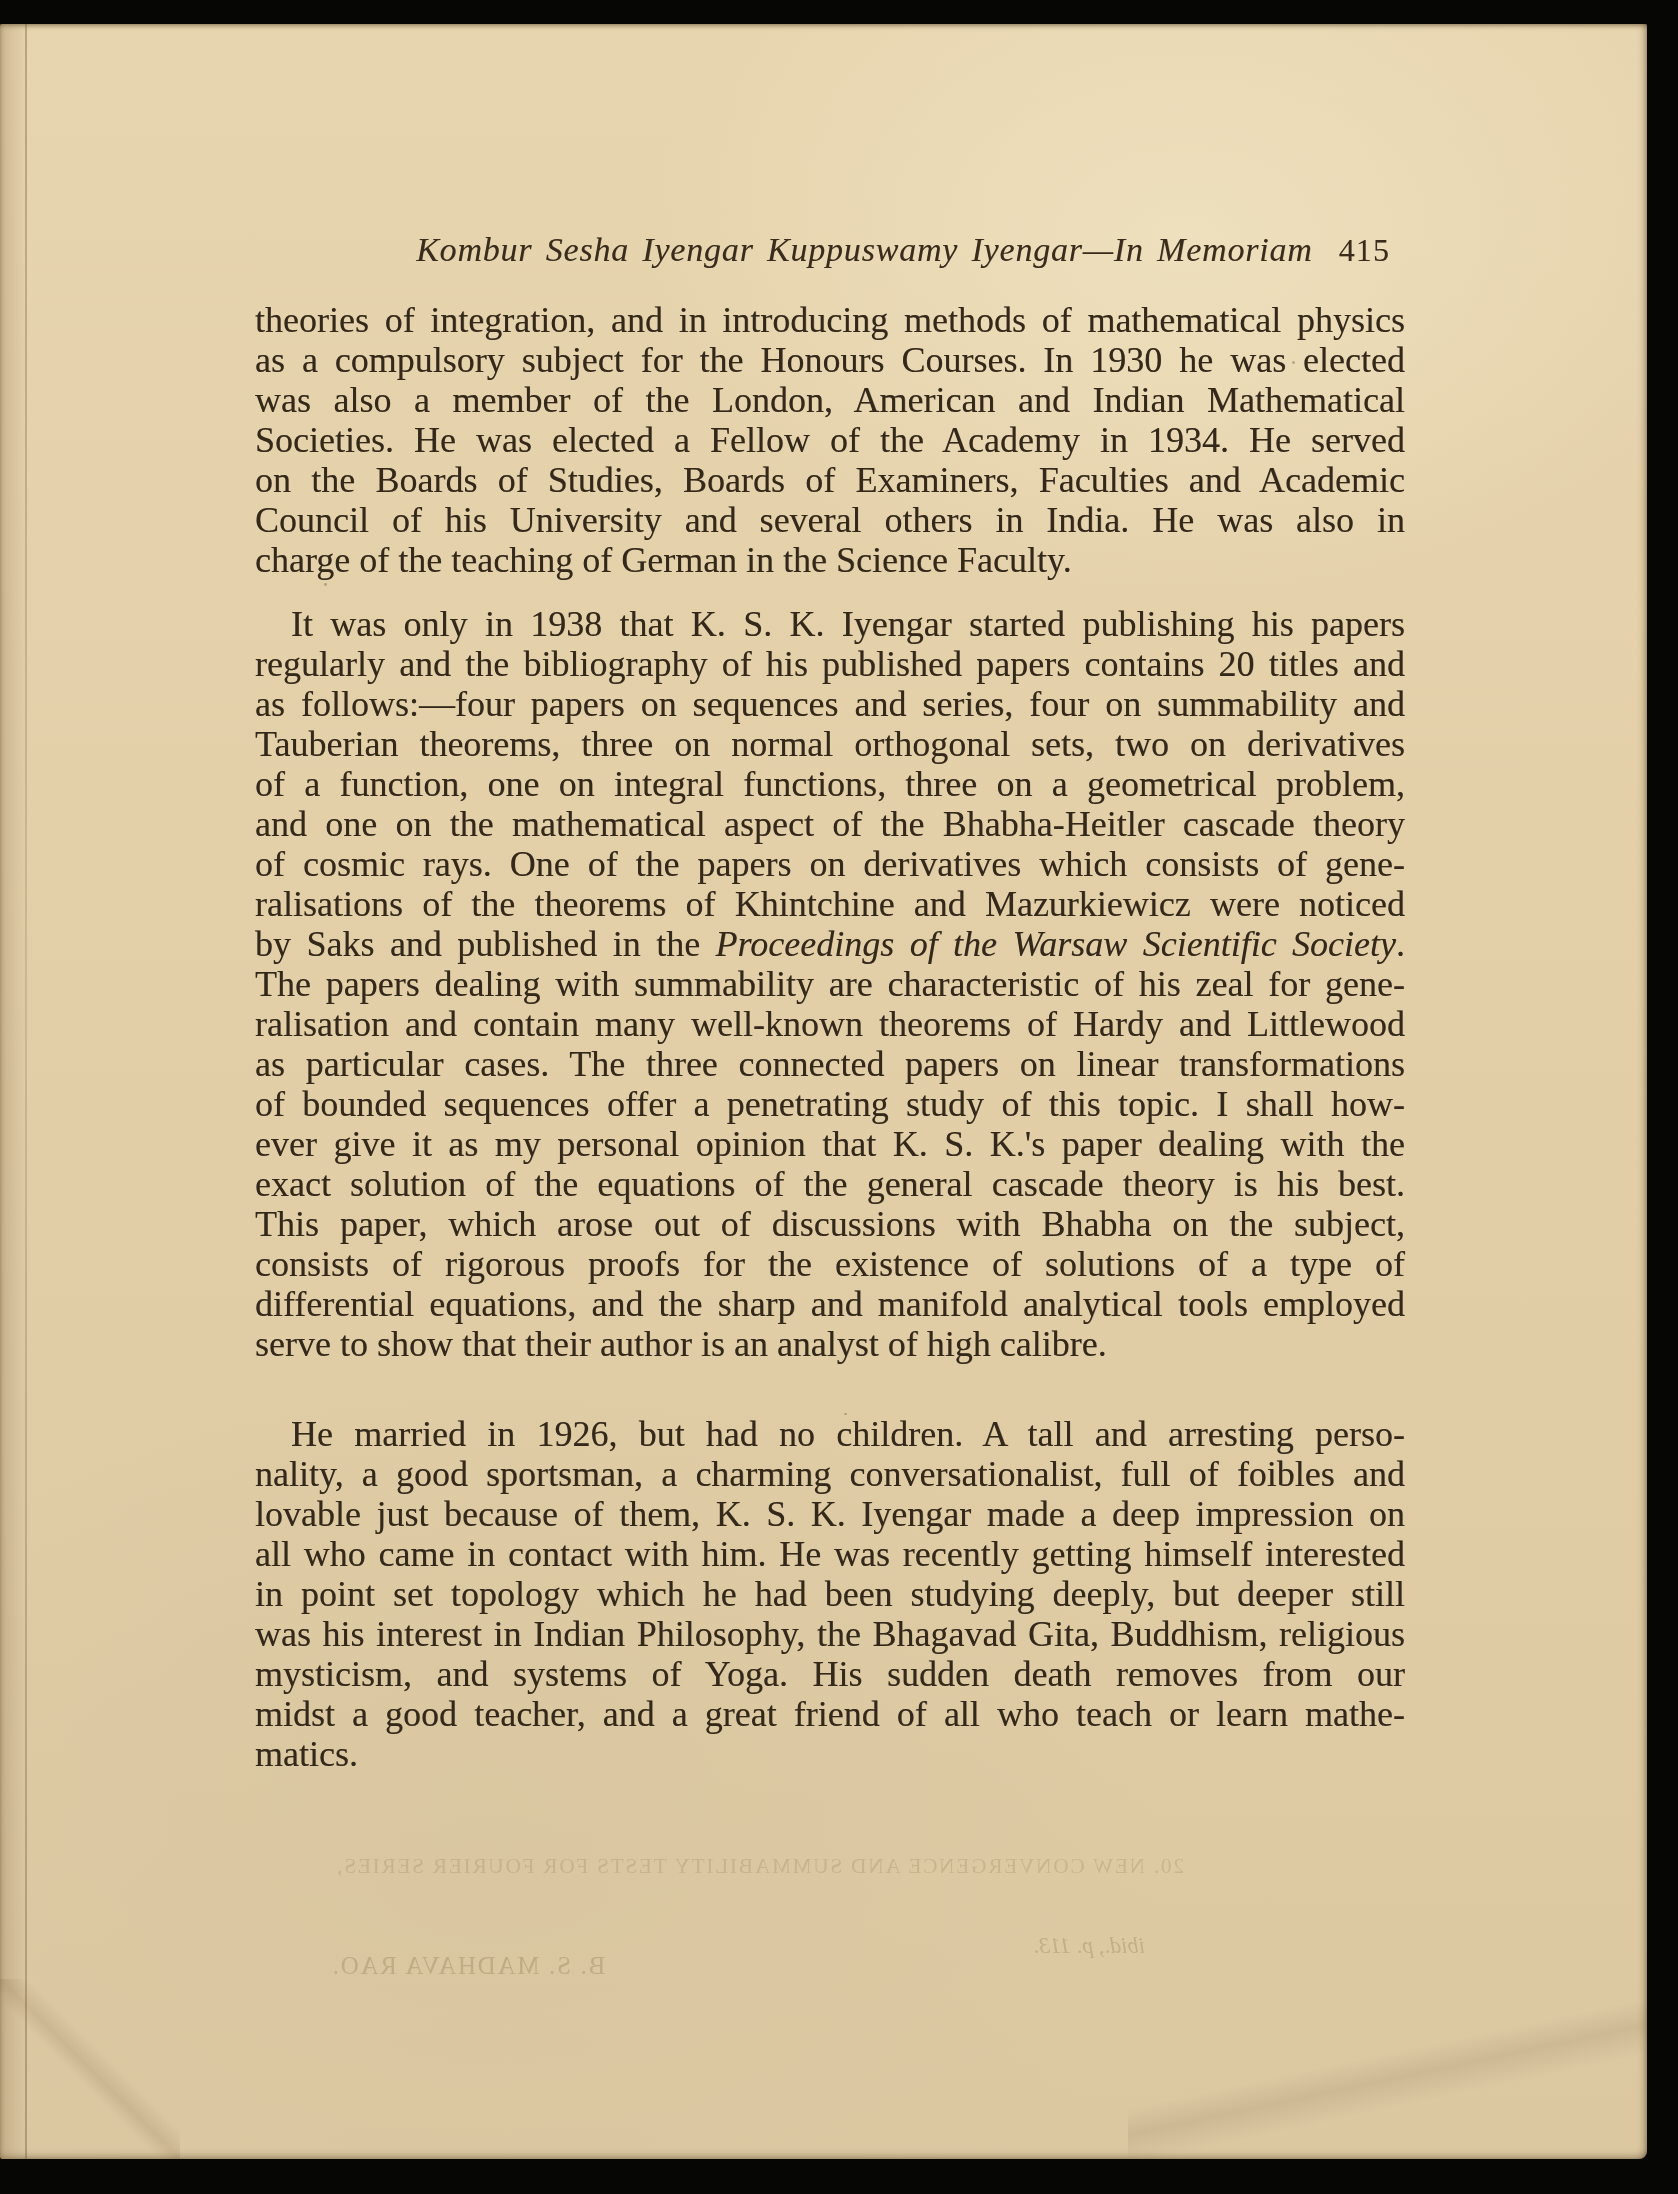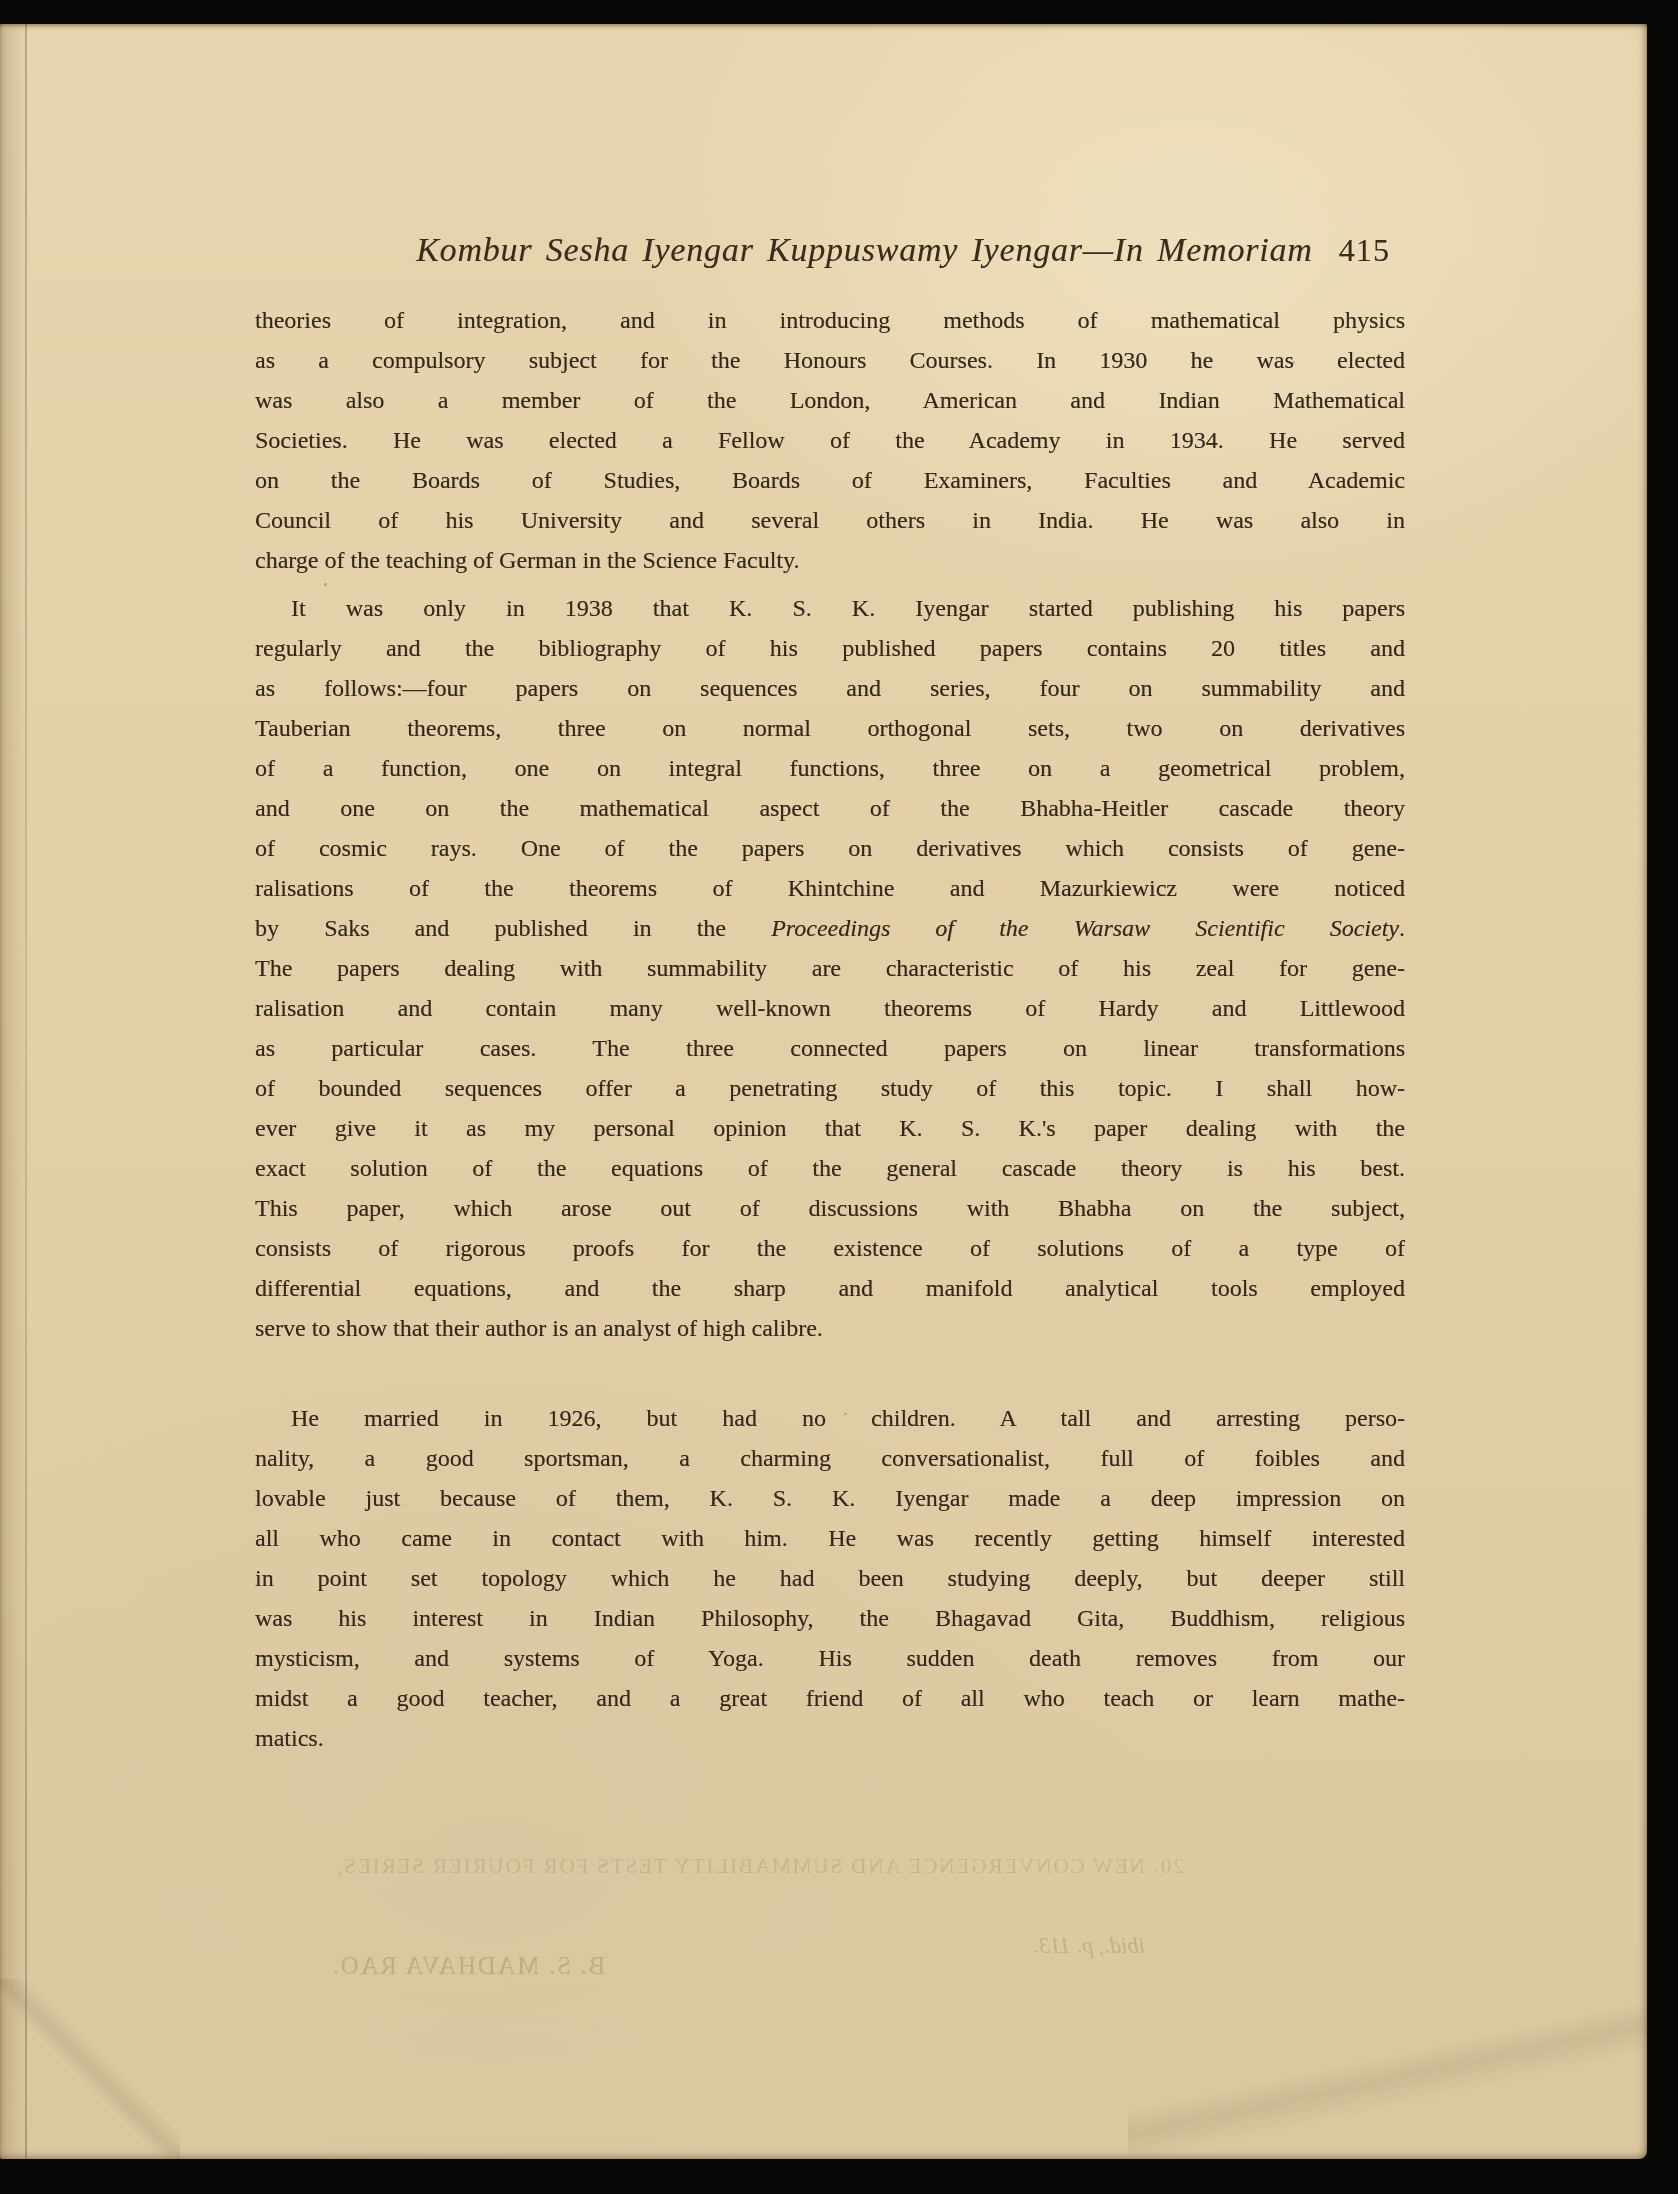--- a/index.html
+++ b/index.html
@@ -43,25 +43,25 @@
     color:#392c1c; white-space:nowrap;
   }
   .htitle {
     font-style:italic; font-size:34px; letter-spacing:0.8px; word-spacing:4px;
     text-shadow:0.3px 0.3px 0.4px rgba(40,28,15,.35);
   }
   .hnum { font-size:32px; letter-spacing:1.1px; text-shadow:0.3px 0.3px 0.4px rgba(40,28,15,.35); }
 
   .text-block {
     position:absolute; left:255px; top:276px; width:1150px;
-    font-size:24px; line-height:40px; color:#33281a;
+    font-size:36px; line-height:40px; color:#33281a;
     text-shadow:0.3px 0.4px 0.5px rgba(43,30,15,.38);
   }
   .paragraph { margin:0; }
-  .paragraph.p2 { margin-top:8px; }
+  .paragraph.p2 { margin-top:24px; }
   .paragraph.p3 { margin-top:50px; }
   .line { text-align:justify; text-align-last:justify; white-space:normal; }
   .line.line-last { text-align-last:left; }
   .paragraph.indented .line:first-child { text-indent:36px; }
   .it { font-style:italic; }
 
   .ghost {
     position:absolute; transform:scaleX(-1); color:#9c865f;
     filter:blur(0.7px); white-space:nowrap; font-family:"Liberation Serif", serif;
   }

